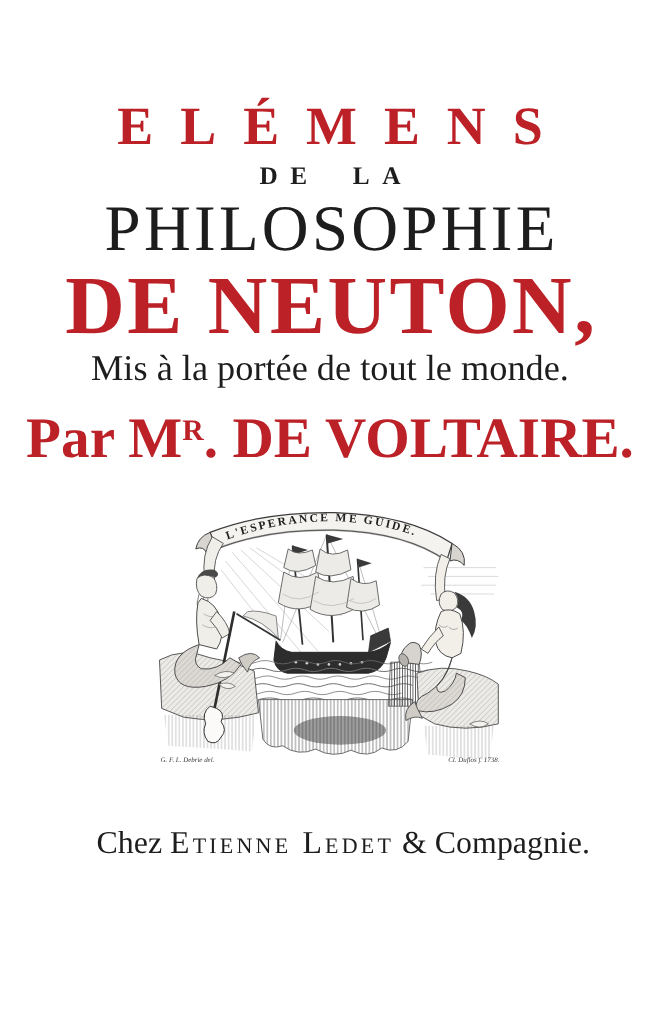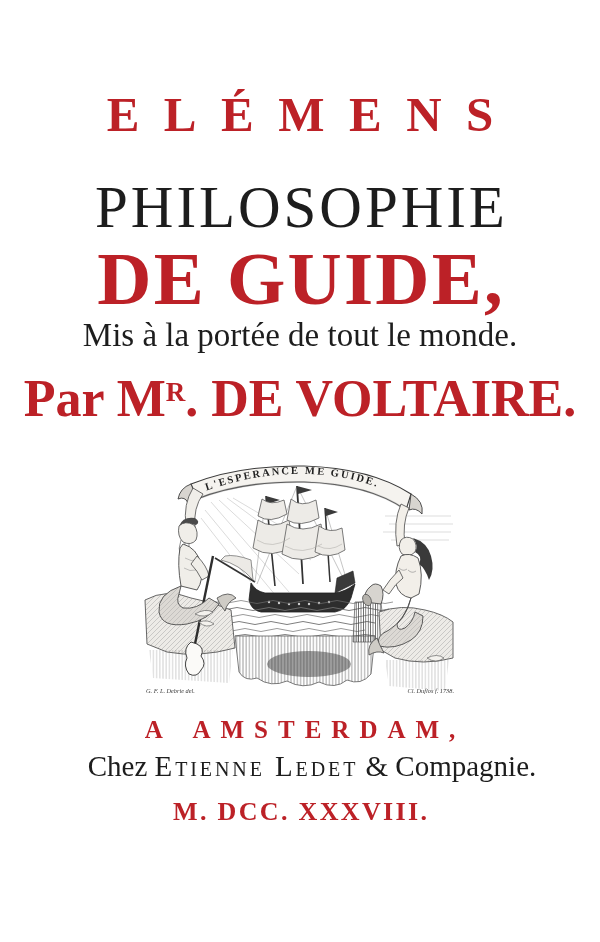--- a/index.html
+++ b/index.html
@@ -30,24 +30,25 @@
   .vignette{position:absolute;top:452px;left:50%;transform:translateX(-50%);}
   svg text{font-family:"Liberation Serif","DejaVu Serif",serif;}
 </style>
 </head>
 <body>
 
 <div class="page">
 
   <div class="line red t-elemens"><span class="ls">ELÉMENS</span></div>
 
+  <div class="line t-dela"><span class="ls">DE LA</span></div>
 
   <div class="line t-philo"><span class="ls">PHILOSOPHIE</span></div>
 
-  <div class="line red t-neuton"><span class="ls">DE GUIDE,</span></div>
+  <div class="line red t-neuton"><span class="ls">DE NEUTON,</span></div>
 
   <div class="line t-sub"><span>Mis à la portée de tout le monde.</span></div>
 
   <div class="line red t-by"><span>Par M</span><sup>R</sup><span>. DE VOLTAIRE.</span></div>
 
   <div class="vignette">
     <svg width="322" height="246" viewBox="0 0 322 246">
       <defs>
         <pattern id="pV" width="3.2" height="6" patternUnits="userSpaceOnUse">
             <line x1="1.6" y1="0" x2="1.6" y2="6" stroke="#6b6b6b" stroke-width="0.7"></line>
@@ -186,19 +187,17 @@
         <g stroke="#666" stroke-width="0.7" fill="#f4f2ee">
           <path d="M288,206 q10,-5 17,0 q-8,6 -17,0"></path>
         </g>
       </g>
 
       <text x="7" y="241" font-size="6.3" font-style="italic" fill="#3a3a3a">G. F. L. Debrie del.</text>
       <text x="315" y="241" font-size="6.3" font-style="italic" fill="#3a3a3a" text-anchor="end">Cl. Duflos f. 1738.</text>
     </svg>
   </div>
 
-  <div class="line red t-amst"><span class="ls">A AMSTERDAM,</span></div>
 
   <div class="line t-chez"><span>Chez </span><span class="sc">Etienne Ledet</span><span> &amp; Compagnie.</span></div>
 
-  <div class="line red t-date"><span class="ls">M. DCC. XXXVIII.</span></div>
 
 </div>
 
 </body></html>

